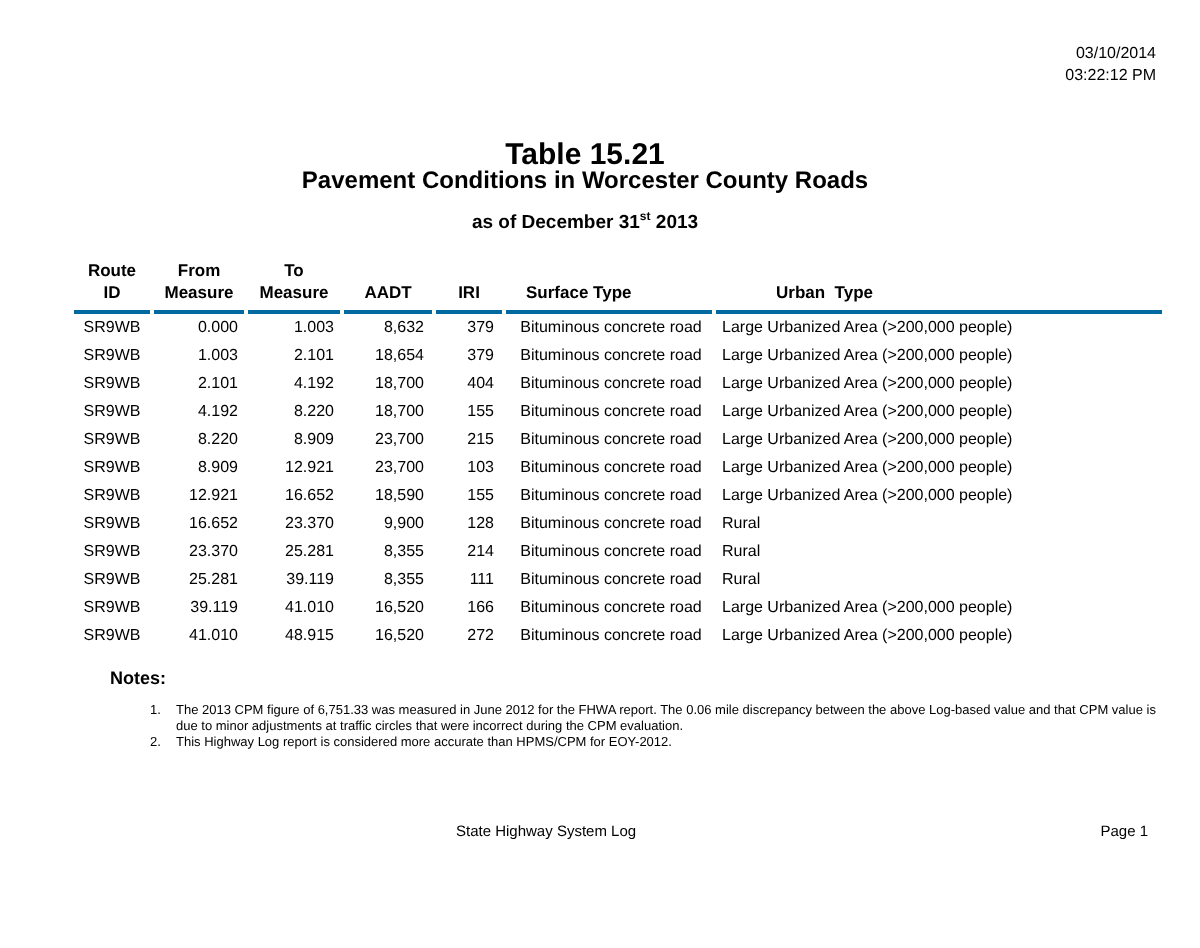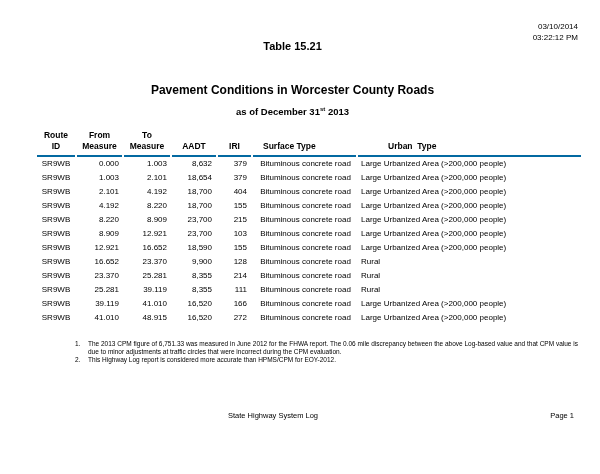--- a/index.html
+++ b/index.html
@@ -15,21 +15,21 @@
 
   
   .datetime {
     position: absolute; top: 22px; right: 22px;
     text-align: right; font-weight: normal;
     font-size: 8px; line-height: 10.5px;
   }
 
   
   .titles { position: absolute; left: 0; top: 0; width: 585px; text-align: center; }
-  .table-number { position: absolute; top: 40px; width: 100%; font-size: 11px; font-weight: bold; }
+  .table-number { position: absolute; top: 69px; width: 100%; font-size: 15px; font-weight: bold; }
   .main-title   { position: absolute; top: 83px; width: 100%; font-size: 12px; font-weight: bold; }
   .subtitle     { position: absolute; top: 106px; width: 100%; font-size: 9.5px; font-weight: bold; }
   .subtitle sup { font-size: 6px; line-height: 0; }
 
   
   .tablewrap { position: absolute; left: 35px; top: 130px; }
   table.data {
     border-collapse: separate; border-spacing: 2px 0;
     table-layout: fixed; width: 548px;
   }
@@ -214,20 +214,21 @@
             <td>16,520</td>
             <td>272</td>
             <td>Bituminous concrete road</td>
             <td>Large Urbanized Area (&gt;200,000 people)</td>
           </tr>
         </tbody>
     </table>
   </div>
 
   <div class="notes">
+    <div class="notes-label">Notes:</div>
     <div class="notes-list">
       <div class="note-item">
         <span class="note-num">1.</span>
         <span class="note-text">The 2013 CPM figure of 6,751.33 was measured in June 2012 for the FHWA report. The 0.06 mile discrepancy between the above Log-based value and that CPM value is
 due to minor adjustments at traffic circles that were incorrect during the CPM evaluation.</span>
       </div>
       <div class="note-item">
         <span class="note-num">2.</span>
         <span class="note-text">This Highway Log report is considered more accurate than HPMS/CPM for EOY-2012.</span>
       </div>

